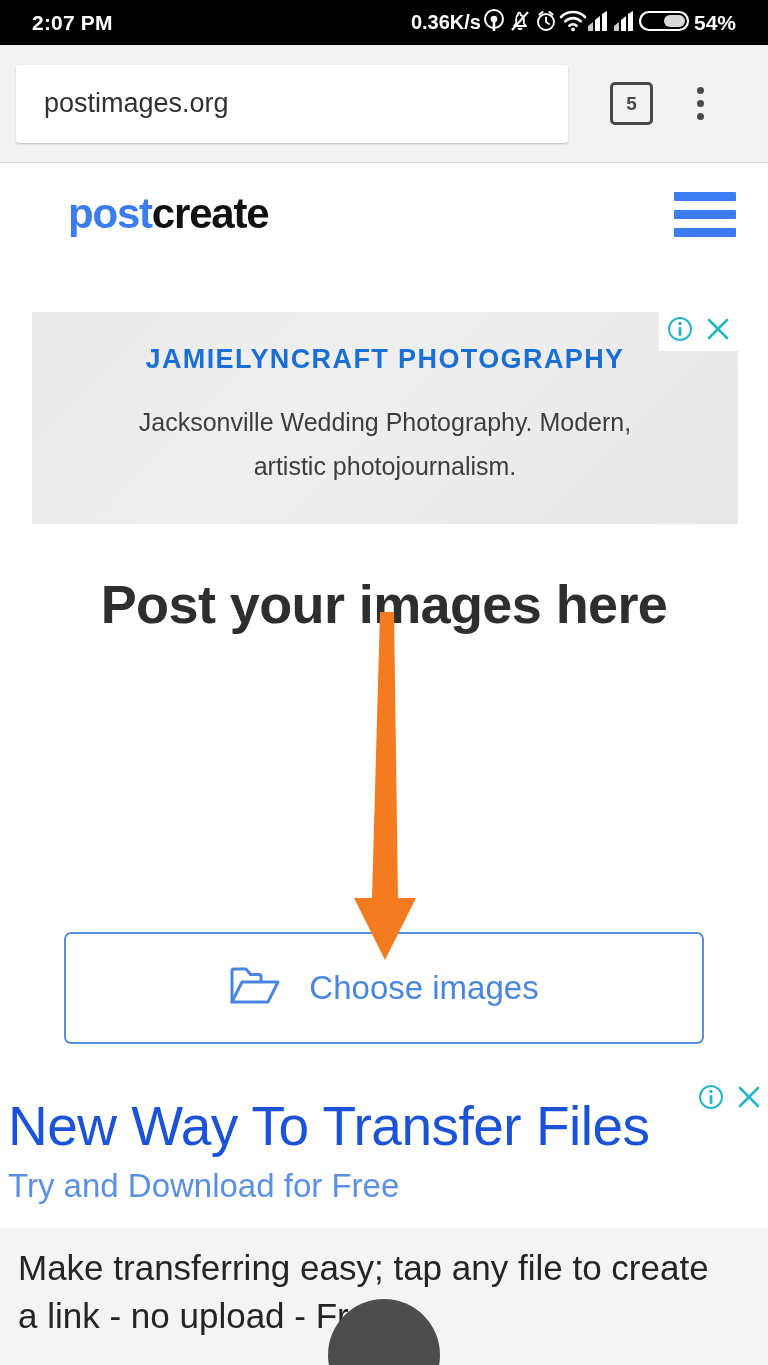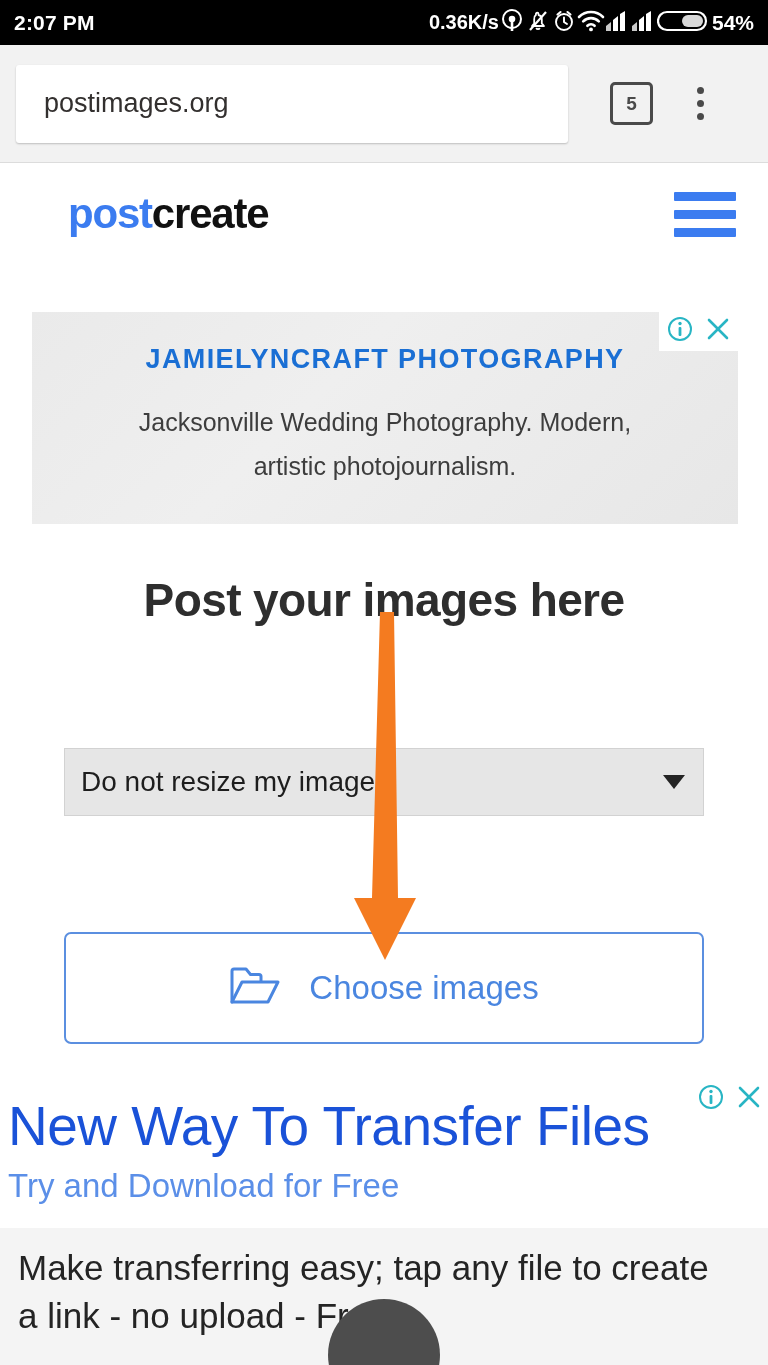--- a/index.html
+++ b/index.html
@@ -9,21 +9,21 @@
     background:#ffffff;
     overflow:hidden;
   }
   .screen { position:relative; width:768px; height:1365px; background:#fff; }
 
   
   .statusbar {
     position:absolute; left:0; top:0; width:768px; height:45px;
     background:#000; color:#fff;
     display:flex; align-items:center;
-    padding:0 14px;
+    padding:0 32px;
   }
   .sb-time { font-size:21px; font-weight:bold; letter-spacing:.2px; }
   .sb-spacer { flex:1; }
   .sb-right { display:flex; align-items:center; gap:0; }
   .sb-net { font-size:20px; font-weight:bold; }
   .sb-ico { display:block; }
   .sb-batt-text { font-size:21px; font-weight:bold; margin-left:3px; }
 
   
   .browserbar {
@@ -79,21 +79,21 @@
   }
   .topad-desc {
     position:absolute; left:72px; right:72px; top:88px;
     text-align:center; font-size:25px; color:#3d3d3d;
     line-height:44px;
   }
 
   
   .heading {
     position:absolute; left:0; right:0; top:573px;
-    text-align:center; font-size:46px; font-weight:bold;
+    text-align:center; font-size:54px; font-weight:bold;
     color:#2e2e2e; letter-spacing:-.6px;
   }
 
   
   .selectwrap { position:absolute; left:64px; width:640px; }
   .sel1 { top:748px; }
   .sel2 { top:831px; }
   .select {
     width:640px; height:68px; background:#e6e6e6;
     border:1px solid #d2d2d2;
@@ -258,26 +258,20 @@
           <line x1="24" y1="6" x2="6" y2="24" stroke="#28b5c4" stroke-width="2.6" stroke-linecap="round"></line>
         </svg>
       </span>
     </div>
     <div class="topad-title">JAMIELYNCRAFT PHOTOGRAPHY</div>
     <div class="topad-desc">Jacksonville Wedding Photography. Modern, artistic photojournalism.</div>
   </div>
 
   <div class="heading">Post your images here</div>
 
-  <div class="selectwrap sel1">
-    <div class="select">
-      <span class="select-label">Do not resize my image</span>
-      <span class="caret"></span>
-    </div>
-  </div>
 
   <div class="choose">
     <span>
       <svg width="52" height="44" viewBox="0 0 52 44">
         <path d="M3 38 V7 a2 2 0 0 1 2-2 h12 l4.5 5.5 H30 a2 2 0 0 1 2 2 V17" fill="none" stroke="#4a86e0" stroke-width="3" stroke-linejoin="round" stroke-linecap="round"></path>
         <path d="M3 38 L13 18 h36 L39 38 Z" fill="none" stroke="#4a86e0" stroke-width="3" stroke-linejoin="round"></path>
       </svg>
     </span>
     <span class="choose-label">Choose images</span>
   </div>

